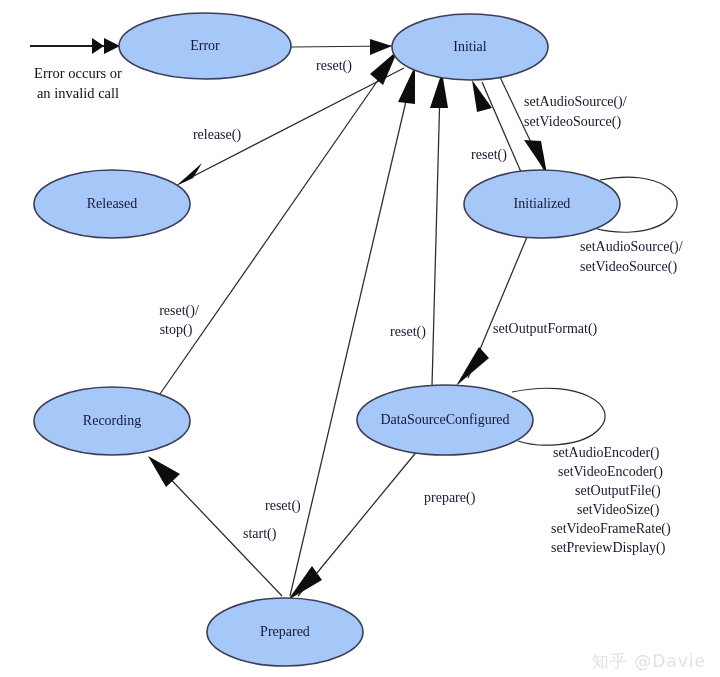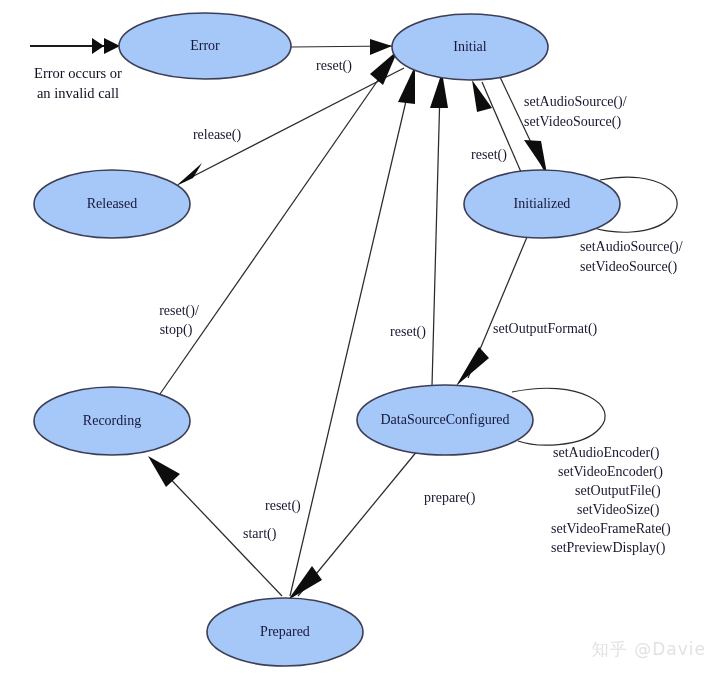--- a/index.html
+++ b/index.html
@@ -63,21 +63,21 @@
     fill: #0f0f22;
     text-anchor: middle;
   }
   .arrow-head {
     fill: #0d0d0d;
     stroke: none;
   }
   .watermark {
     position: absolute;
     right: 14px;
-    bottom: 16px;
+    bottom: 4px;
     font-family: "DejaVu Sans", "Liberation Sans", sans-serif;
     font-size: 17px;
     color: #e2e2e2;
     letter-spacing: 1px;
     user-select: none;
     white-space: nowrap;
   }
 </style>
 </head>
 <body>

